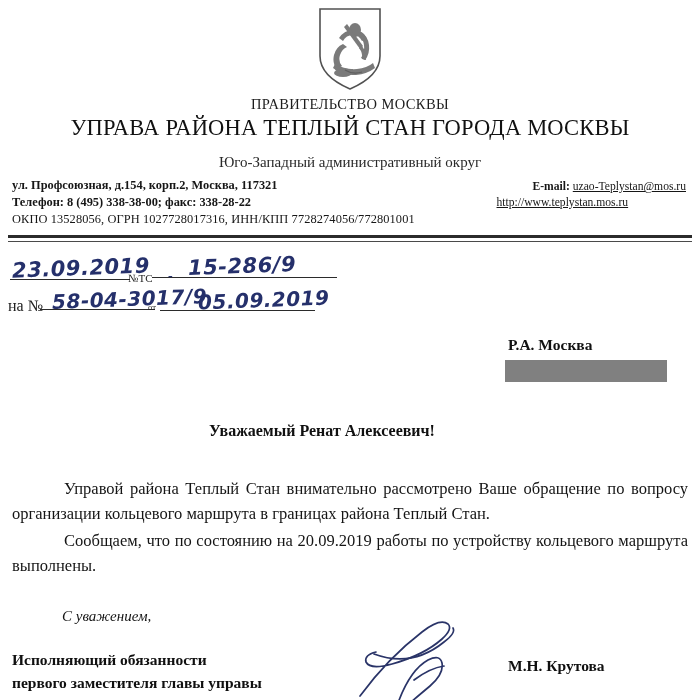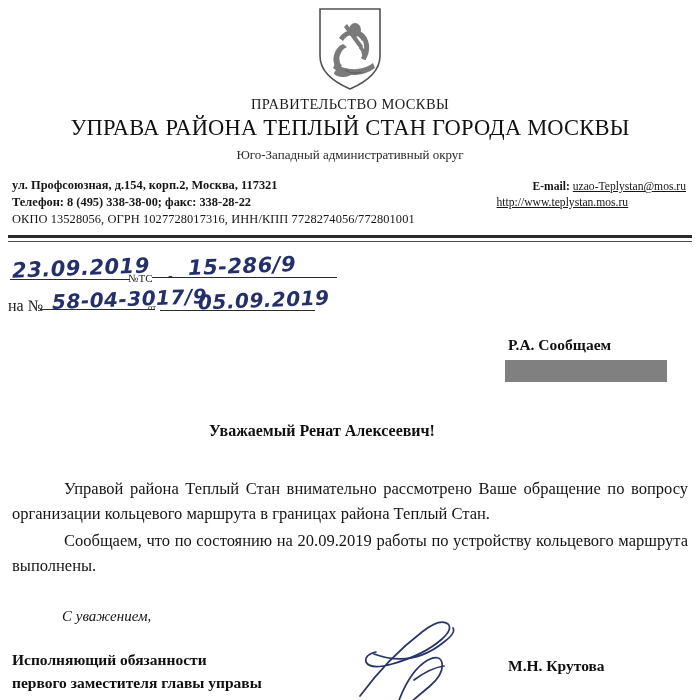--- a/index.html
+++ b/index.html
@@ -47,22 +47,22 @@
     color: #1d1d1d;
   }
   .hdr-main {
     top: 115px;
     font-size: 22.5px;
     letter-spacing: .2px;
     color: #111;
     white-space: nowrap;
   }
   .hdr-okrug {
-    top: 147px;
-    font-size: 13px;
+    top: 154px;
+    font-size: 15px;
     color: #2a2a2a;
   }
 
   
   .contact-left {
     position: absolute;
     left: 12px;
     top: 177px;
     font-size: 12.4px;
     line-height: 17px;
@@ -275,21 +275,21 @@
   <div class="hw hw-date1">23.09.2019</div>
   <div class="pr pr-nts">№ТС</div>
   <div class="pr pr-dash">-</div>
   <div class="hw hw-num1">15-286/9</div>
 
   <div class="pr pr-nan">на №</div>
   <div class="hw hw-num2">58-04-3017/9</div>
   <div class="pr pr-ot">от</div>
   <div class="hw hw-date2">05.09.2019</div>
 
-  <div class="addressee">Р.А. Сообщаем</div>
+  <div class="addressee">Р.А. Москва</div>
   <div class="redaction"></div>
 
   <div class="salutation">Уважаемый Ренат Алексеевич!</div>
 
   <div class="body-block">
     <p class="para">Управой района Теплый Стан внимательно рассмотрено Ваше обращение по вопросу организации кольцевого маршрута в границах района Теплый Стан.</p>
     <p class="para">Сообщаем, что по состоянию на 20.09.2019 работы по устройству кольцевого маршрута выполнены.</p>
   </div>
 
   <div class="closing">С уважением,</div>

